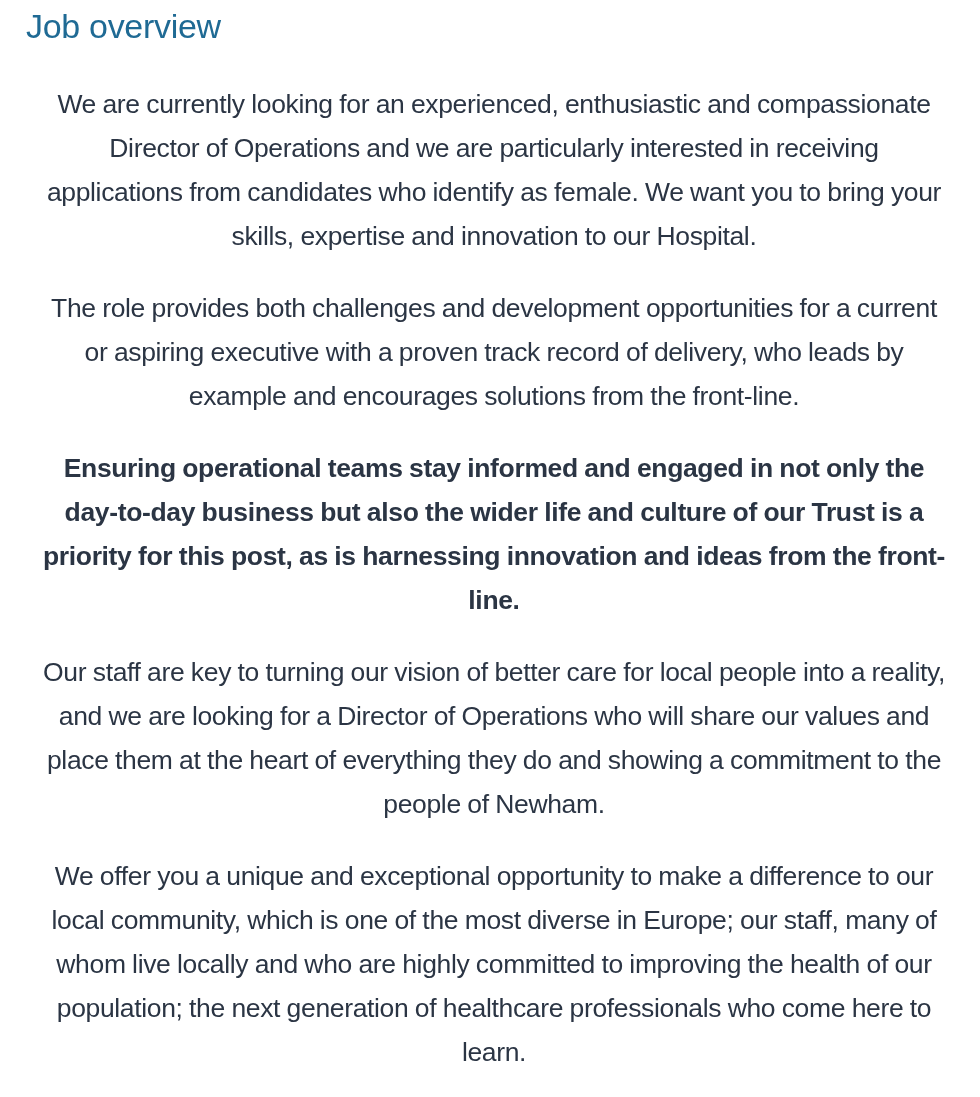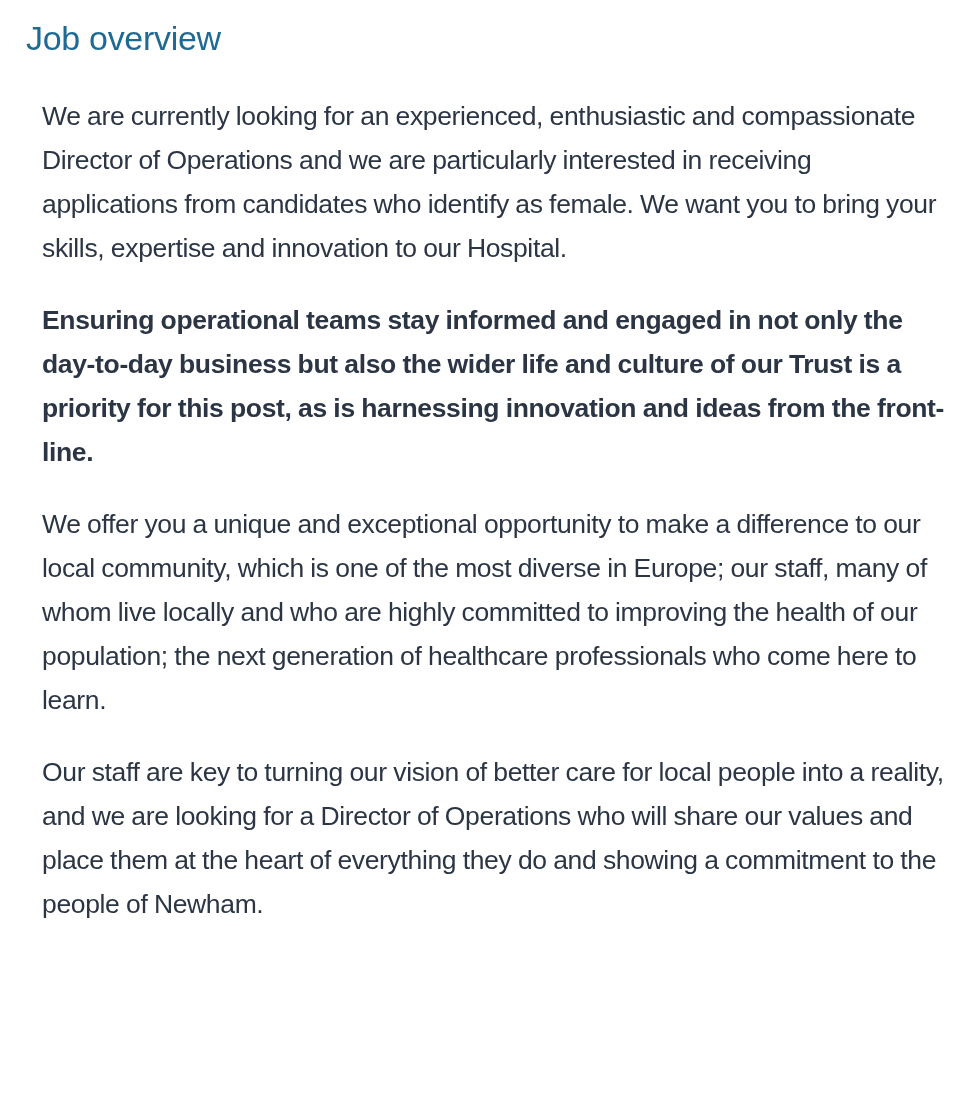--- a/index.html
+++ b/index.html
@@ -11,43 +11,45 @@
       width: 980px;
       height: 1097px;
       overflow: hidden;
       font-family: "Liberation Sans", "DejaVu Sans", sans-serif;
     }
     .container {
       padding: 0 18px 0 26px;
     }
     .title {
       margin: 0;
-      padding-top: 16px;
+      padding-top: 4px;
       font-size: 34px;
       font-weight: normal;
       line-height: 44px;
       color: #1f6a94;
       letter-spacing: -0.3px;
     }
     .para {
       margin: 16px;
       font-size: 26.5px;
       line-height: 44px;
       color: #2b3544;
       letter-spacing: -0.35px;
       word-spacing: -0.5px;
+      text-align: center;
     }
     .p1 { margin-top: 34px; }
     .p2 { margin-top: 28px; }
     .p3 { margin-top: 28px; font-weight: bold; }
     .p4 { margin-top: 28px; }
     .p5 { margin-top: 28px; }
   </style>
 </head>
 <body>
 
 <div class="container">
   <h2 class="title">Job overview</h2>
   <p class="para p1">We are currently looking for an experienced, enthusiastic and compassionate Director of Operations and we are particularly interested in receiving applications from candidates who identify as female. We want you to bring your skills, expertise and innovation to our Hospital.</p>
+  <p class="para p2">The role provides both challenges and development opportunities for a current or aspiring executive with a proven track record of delivery, who leads by example and encourages solutions from the front-line.</p>
   <p class="para p3">Ensuring operational teams stay informed and engaged in not only the day-to-day business but also the wider life and culture of our Trust is a priority for this post, as is harnessing innovation and ideas from the front-line.</p>
+  <p class="para p5">Our staff are key to turning our vision of better care for local people into a reality, and we are looking for a Director of Operations who will share our values and place them at the heart of everything they do and showing a commitment to the people of Newham.</p>
   <p class="para p4">We offer you a unique and exceptional opportunity to make a difference to our local community, which is one of the most diverse in Europe; our staff, many of whom live locally and who are highly committed to improving the health of our population; the next generation of healthcare professionals who come here to learn.</p>
-  <p class="para p5">Our staff are key to turning our vision of better care for local people into a reality, and we are looking for a Director of Operations who will share our values and place them at the heart of everything they do and showing a commitment to the people of Newham.</p>
 </div>
 
 </body></html>

